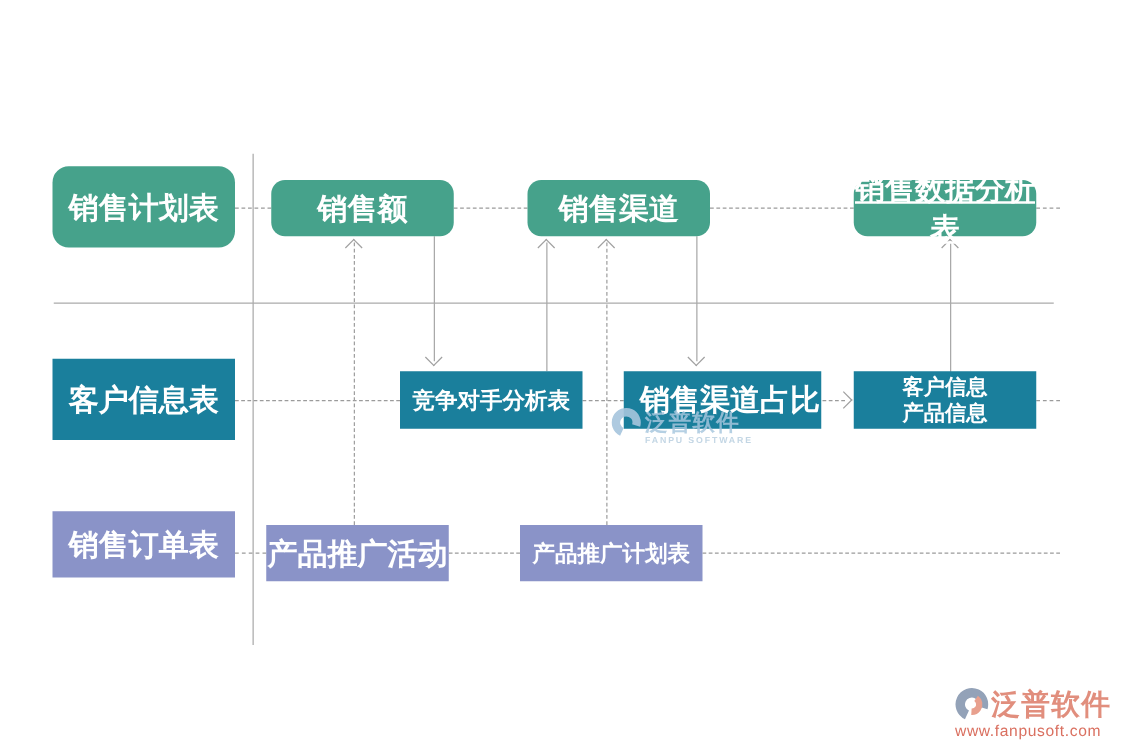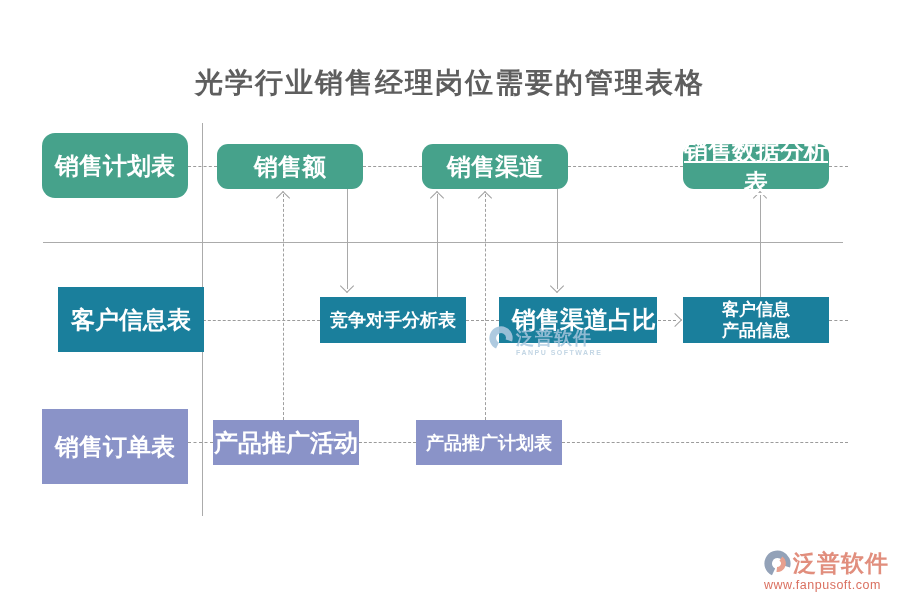--- a/index.html
+++ b/index.html
@@ -17,21 +17,21 @@
   
   .node{
     position:absolute;width:146px;display:flex;align-items:center;justify-content:center;
     color:#ffffff;font-weight:bold;font-size:24px;text-align:center;z-index:2;
   }
   .r1{background:#46a28b;border-radius:11px;height:45px;top:144px;}
   .r1.big{height:65px;top:133px;border-radius:13px;}
   .r2{background:#1a7f9c;height:46px;top:297px;}
   .r2.big{height:65px;top:287px;}
   .r3{background:#8a93c8;height:45px;top:420px;}
-  .r3.big{height:75px;top:409px;}
+  .r3.big{height:53px;top:409px;}
   .two{font-size:17px;line-height:1.25;}
   
   .hdash{position:absolute;height:0;border-top:1px dashed #9b9b9b;z-index:1;}
   
   .vsolid{position:absolute;width:0;border-left:1px solid #a9a9a9;z-index:1;}
   .vdash{position:absolute;width:0;border-left:1px dashed #a0a0a0;z-index:1;}
   
   .chev{position:absolute;width:9px;height:9px;border-left:1px solid #a0a0a0;border-top:1px solid #a0a0a0;z-index:1;background:transparent;}
   .chev.up{transform:rotate(45deg);}
   .chev.down{transform:rotate(225deg);}
@@ -44,21 +44,20 @@
   .wm-corner{position:absolute;left:764px;top:550px;z-index:5;}
   .wm-corner .row{display:flex;align-items:center;gap:2px;}
   .wm-brand-salmon{font-size:23px;font-weight:bold;color:#e18e7d;letter-spacing:1px;line-height:1;}
   .wm-url{font-size:12.5px;font-weight:normal;color:#da7060;margin-top:1px;letter-spacing:.5px;}
 </style>
 </head>
 <body>
 
 <div id="canvas">
 
-  <div class="title">光学行业销售经理岗位需要的管理表格</div>
 
   <div class="vline"></div>
   <div class="hline"></div>
 
   <div class="hdash" style="left:188px;top:166px;width:29px;"></div>
   <div class="hdash" style="left:363px;top:166px;width:59px;"></div>
   <div class="hdash" style="left:568px;top:166px;width:115px;"></div>
   <div class="hdash" style="left:829px;top:166px;width:19px;"></div>
 
   <div class="hdash" style="left:188px;top:320px;width:132px;"></div>
@@ -88,21 +87,21 @@
   <div class="chev up" style="left:755px;top:193px;"></div>
 
   <div class="hdash" style="left:648px;top:320px;width:28px;"></div>
   <div class="chev right" style="left:670px;top:315px;"></div>
 
   <div class="node r1 big" style="left:42px;">销售计划表</div>
   <div class="node r1" style="left:217px;">销售额</div>
   <div class="node r1" style="left:422px;">销售渠道</div>
   <div class="node r1" style="left:683px;font-size:24px;text-decoration:underline;">销售数据分析表</div>
 
-  <div class="node r2 big" style="left:58px;">客户信息表</div>
+  <div class="node r2 big" style="left:42px;">客户信息表</div>
   <div class="node r2" style="left:320px;font-size:18px;">竞争对手分析表</div>
   <div class="node r2" style="left:499px;padding-left:12px;">销售渠道占比</div>
   <div class="node r2 two" style="left:683px;">
     <div>
       <div>客户信息</div>
       <div>产品信息</div>
     </div>
   </div>
 
   <div class="node r3 big" style="left:42px;">销售订单表</div>

